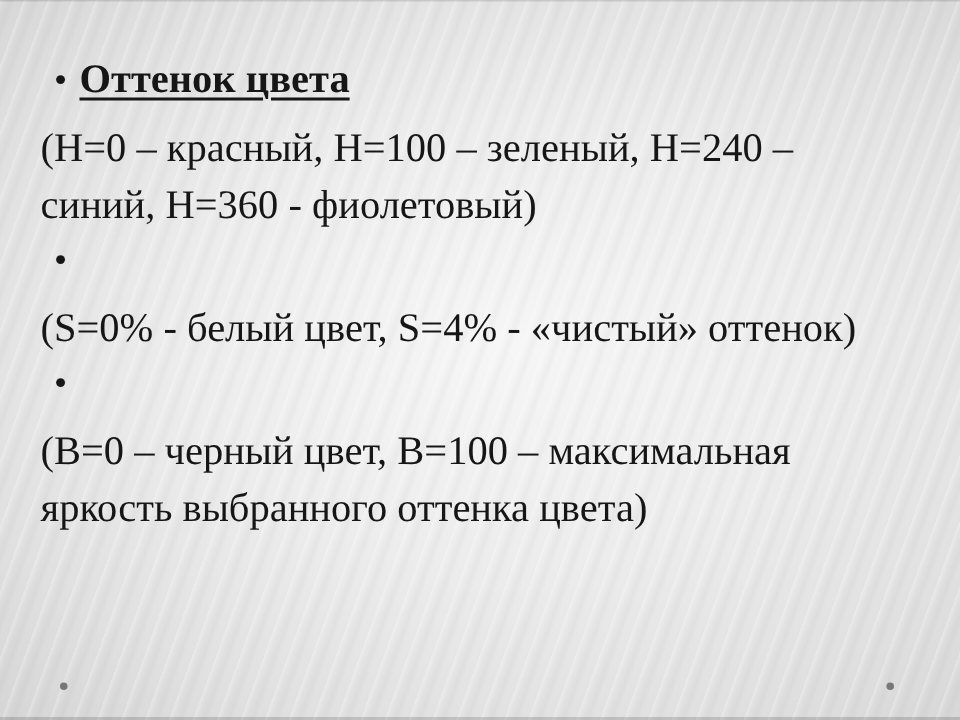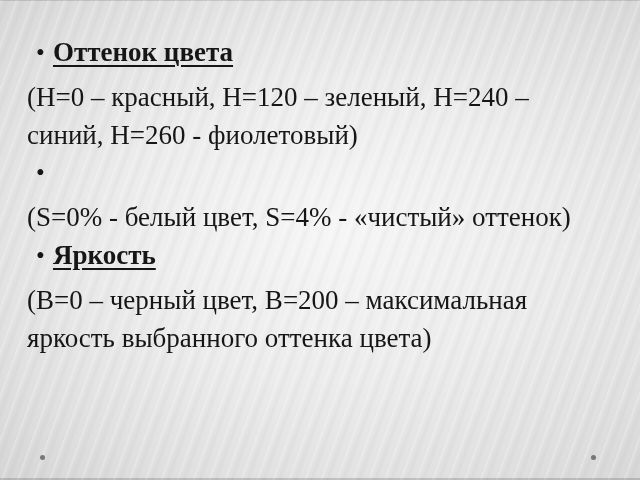--- a/index.html
+++ b/index.html
@@ -90,30 +90,29 @@
 
 <div class="slide">
   <div class="top-edge"></div>
 
   <div class="content">
 
     <div class="bullet-row">
       <span class="bullet-marker">•</span>
       <span class="heading">Оттенок цвета</span>
     </div>
-    <p class="para">(H=0 – красный, H=120 – зеленый, H=240 – синий, H=260 - фиолетовый)</p>
+    <p class="para">(H=0 – красный, H=100 – зеленый, H=240 – синий, H=360 - фиолетовый)</p>
 
     <div class="bullet-row">
       <span class="bullet-marker">•</span>
     </div>
     <p class="para">(S=0% - белый цвет, S=4% - «чистый» оттенок)</p>
 
     <div class="bullet-row">
       <span class="bullet-marker">•</span>
-      <span class="heading">Яркость</span>
     </div>
-    <p class="para">(B=0 – черный цвет, B=200 – максимальная яркость выбранного оттенка цвета)</p>
+    <p class="para">(B=0 – черный цвет, B=100 – максимальная яркость выбранного оттенка цвета)</p>
 
   </div>
 
   <div class="dot dot-left"></div>
   <div class="dot dot-right"></div>
 </div>
 
 </body></html>

